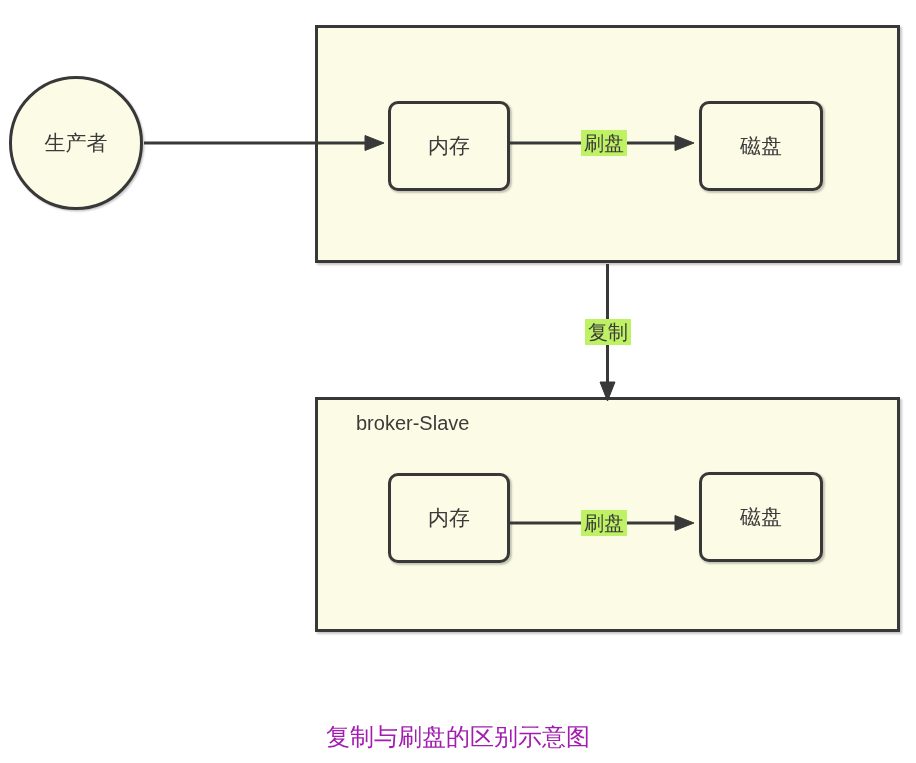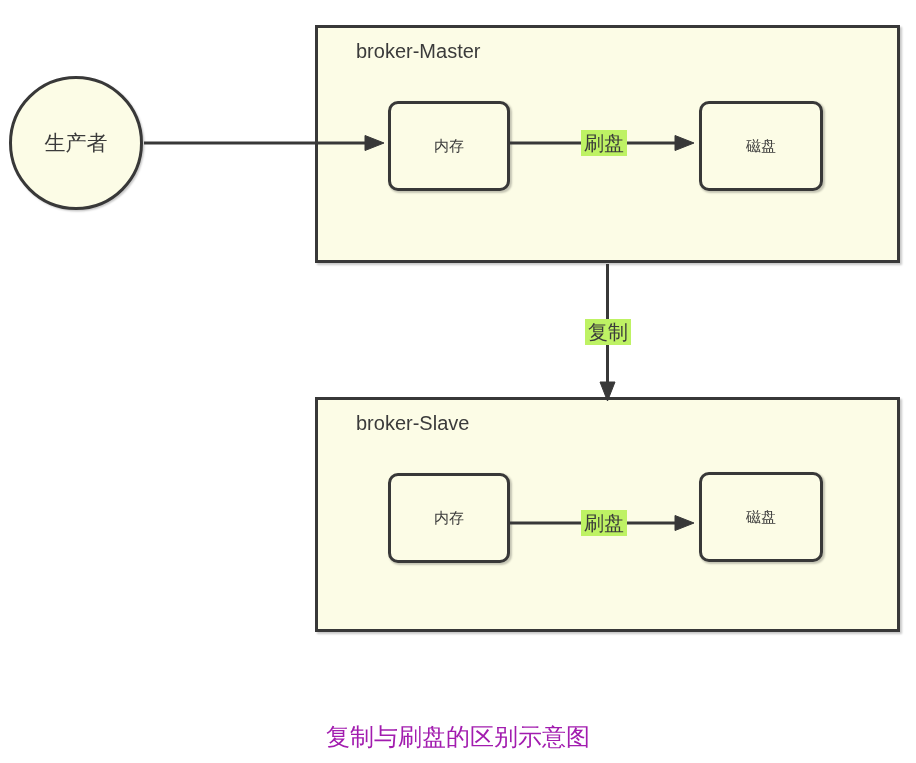--- a/index.html
+++ b/index.html
@@ -38,21 +38,21 @@
     display: flex;
     align-items: center;
     justify-content: center;
     font-size: 21px;
   }
   .inner-node {
     border-radius: 10px;
     display: flex;
     align-items: center;
     justify-content: center;
-    font-size: 15px;
+    font-size: 21px;
   }
   .svg-layer {
     position: absolute;
     left: 0;
     top: 0;
     width: 916px;
     height: 763px;
     z-index: 2;
     pointer-events: none;
   }
@@ -82,21 +82,20 @@
 </head>
 <body>
 
 <div class="canvas">
 
   <div class="node circle" style="left:9px; top:76px; width:134px; height:134px;">
     <span>生产者</span>
   </div>
 
   <div class="node" style="left:315px; top:25px; width:585px; height:238px;">
-    <div class="group-title">broker-Master</div>
     <div class="node inner-node" style="left:70px; top:73px; width:122px; height:90px;">
       <span>内存</span>
     </div>
     <div class="node inner-node" style="left:381px; top:73px; width:124px; height:90px;">
       <span>磁盘</span>
     </div>
   </div>
 
   <div class="node" style="left:315px; top:397px; width:585px; height:235px;">
     <div class="group-title">broker-Slave</div>

